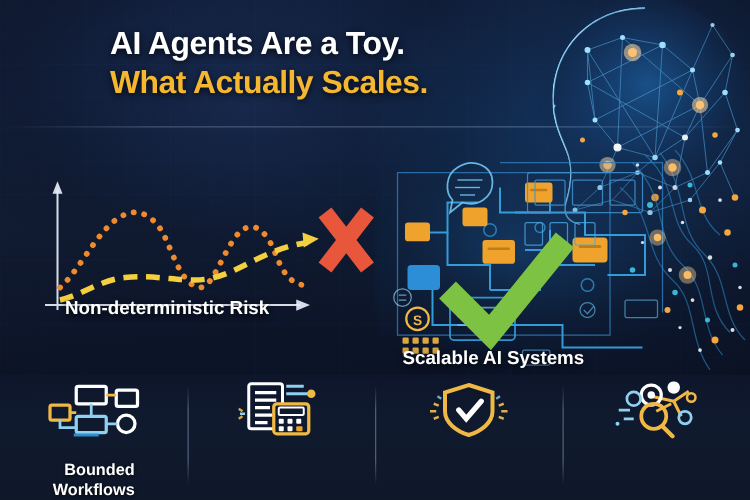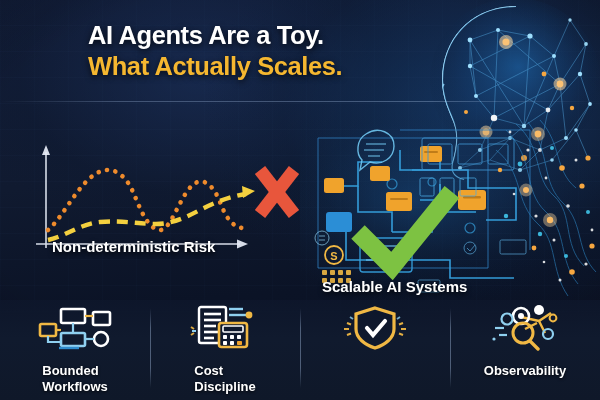--- a/index.html
+++ b/index.html
@@ -101,22 +101,22 @@
     position: absolute;
     left: 0; top: 4px;
     width: 1px; height: 80px;
     background: linear-gradient(180deg, rgba(160,185,220,0) 0%, rgba(165,190,225,.42) 25%, rgba(165,190,225,.42) 75%, rgba(160,185,220,0) 100%);
   }
   .feature .glyph {
     height: 48px;
     display: flex; align-items: center; justify-content: center;
   }
   .feature .flabel {
-    margin-top: 11px;
-    text-align: left;
+    margin-top: 16px;
+    text-align: right;
     color: #ffffff;
     font-size: 13px;
     font-weight: bold;
     line-height: 15.5px;
     text-shadow: 0 1px 3px rgba(0,0,0,.8);
     white-space: pre-line;
   }
 </style>
 </head>
 <body>
@@ -445,22 +445,20 @@
             <path d="M40 10 h20" stroke="#8fd0f0"></path>
           </g>
           <circle cx="60" cy="10" r="3.4" fill="#f0b844"></circle>
           <g stroke="#f0b844" stroke-width="2" opacity=".9">
             <path d="M2 22 l3 2"></path>
               <path d="M2 30 l3 -2"></path>
           </g>
           <path d="M3 26 h4" stroke="#8fd0f0" stroke-width="2"></path>
         </svg>
       </div>
-      <div class="flabel">Cost
-Discipline</div>
     </div>
 
     <div class="feature">
       <div class="glyph">
         <svg width="70" height="46" viewBox="0 0 70 46">
           <path d="M35 3 L54 9 V24 C54 33 45 40 35 43 C25 40 16 33 16 24 V9 Z" fill="none" stroke="#f0b844" stroke-width="3.2"></path>
           <path d="M27 23 L33 30 L45 16" fill="none" stroke="#ffffff" stroke-width="4.2" stroke-linecap="round"></path>
           <g stroke="#f0b844" stroke-width="2" opacity=".95">
             <path d="M7 18 l4 1.5"></path>
               <path d="M4 24 l5 0"></path>
@@ -494,17 +492,16 @@
           <circle cx="66" cy="13" r="3.4" fill="none" stroke="#f0b844" stroke-width="2"></circle>
           <circle cx="36" cy="28" r="10" fill="none" stroke="#f0b844" stroke-width="3"></circle>
           <path d="M43 36 L51 44" stroke="#f0b844" stroke-width="3.4" stroke-linecap="round"></path>
           <g stroke="#8fd0f0" stroke-width="2.2">
             <path d="M8 23 h9"></path>
               <path d="M12 30 h8"></path>
           </g>
           <circle cx="7" cy="34" r="1.6" fill="#8fd0f0"></circle>
         </svg>
       </div>
-      <div class="flabel">Observability</div>
     </div>
 
   </div>
 </div>
 
 </body></html>

